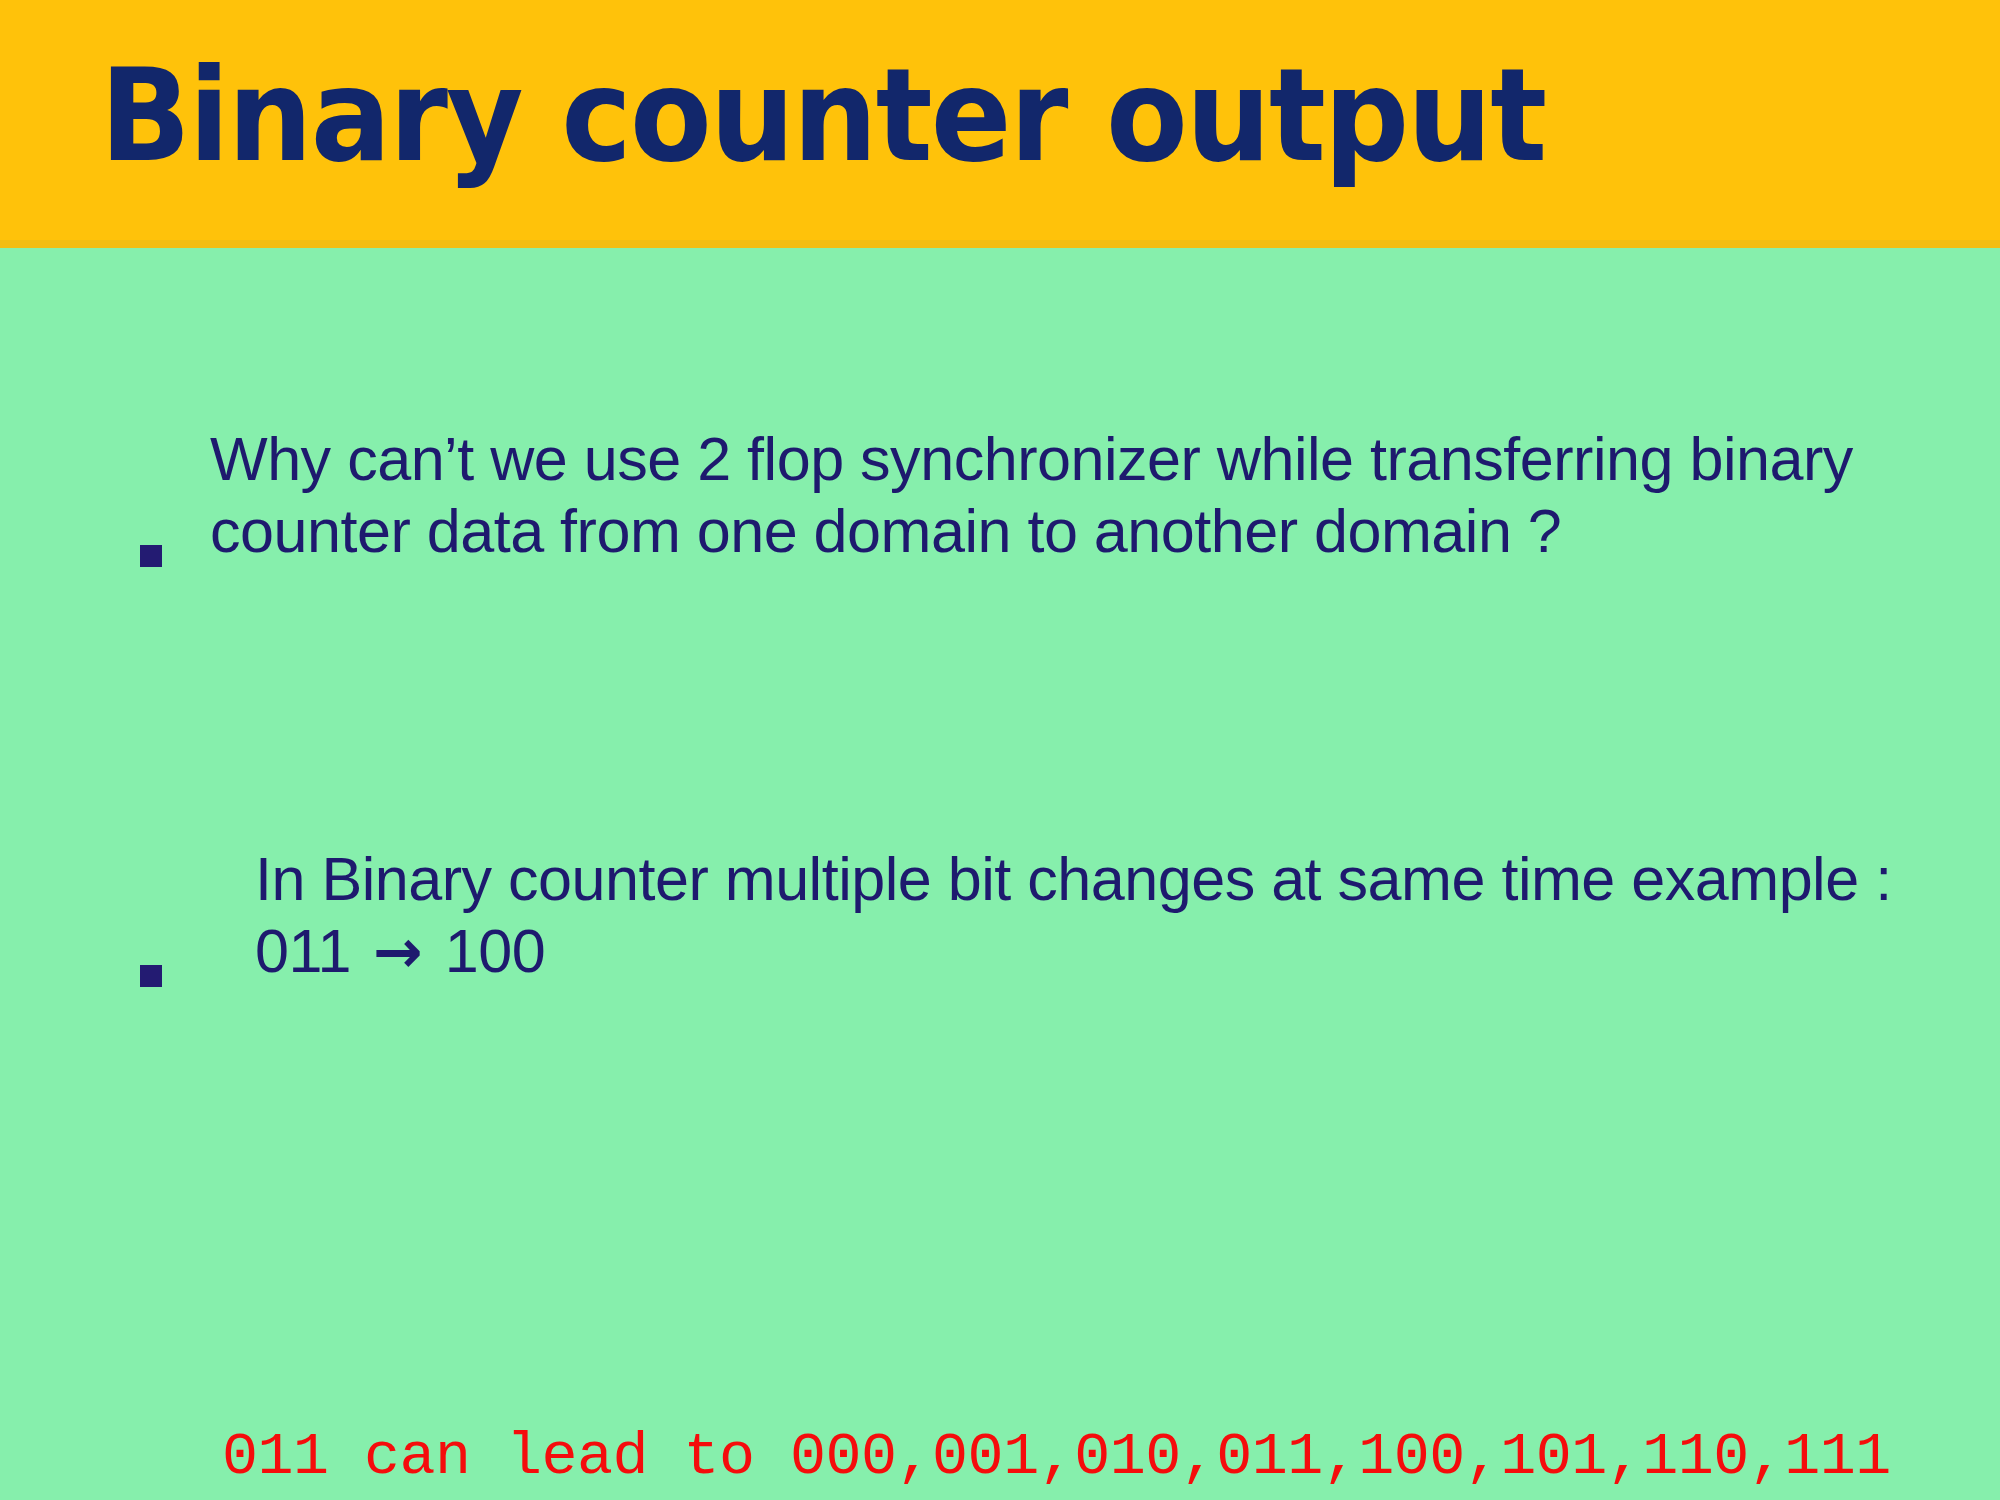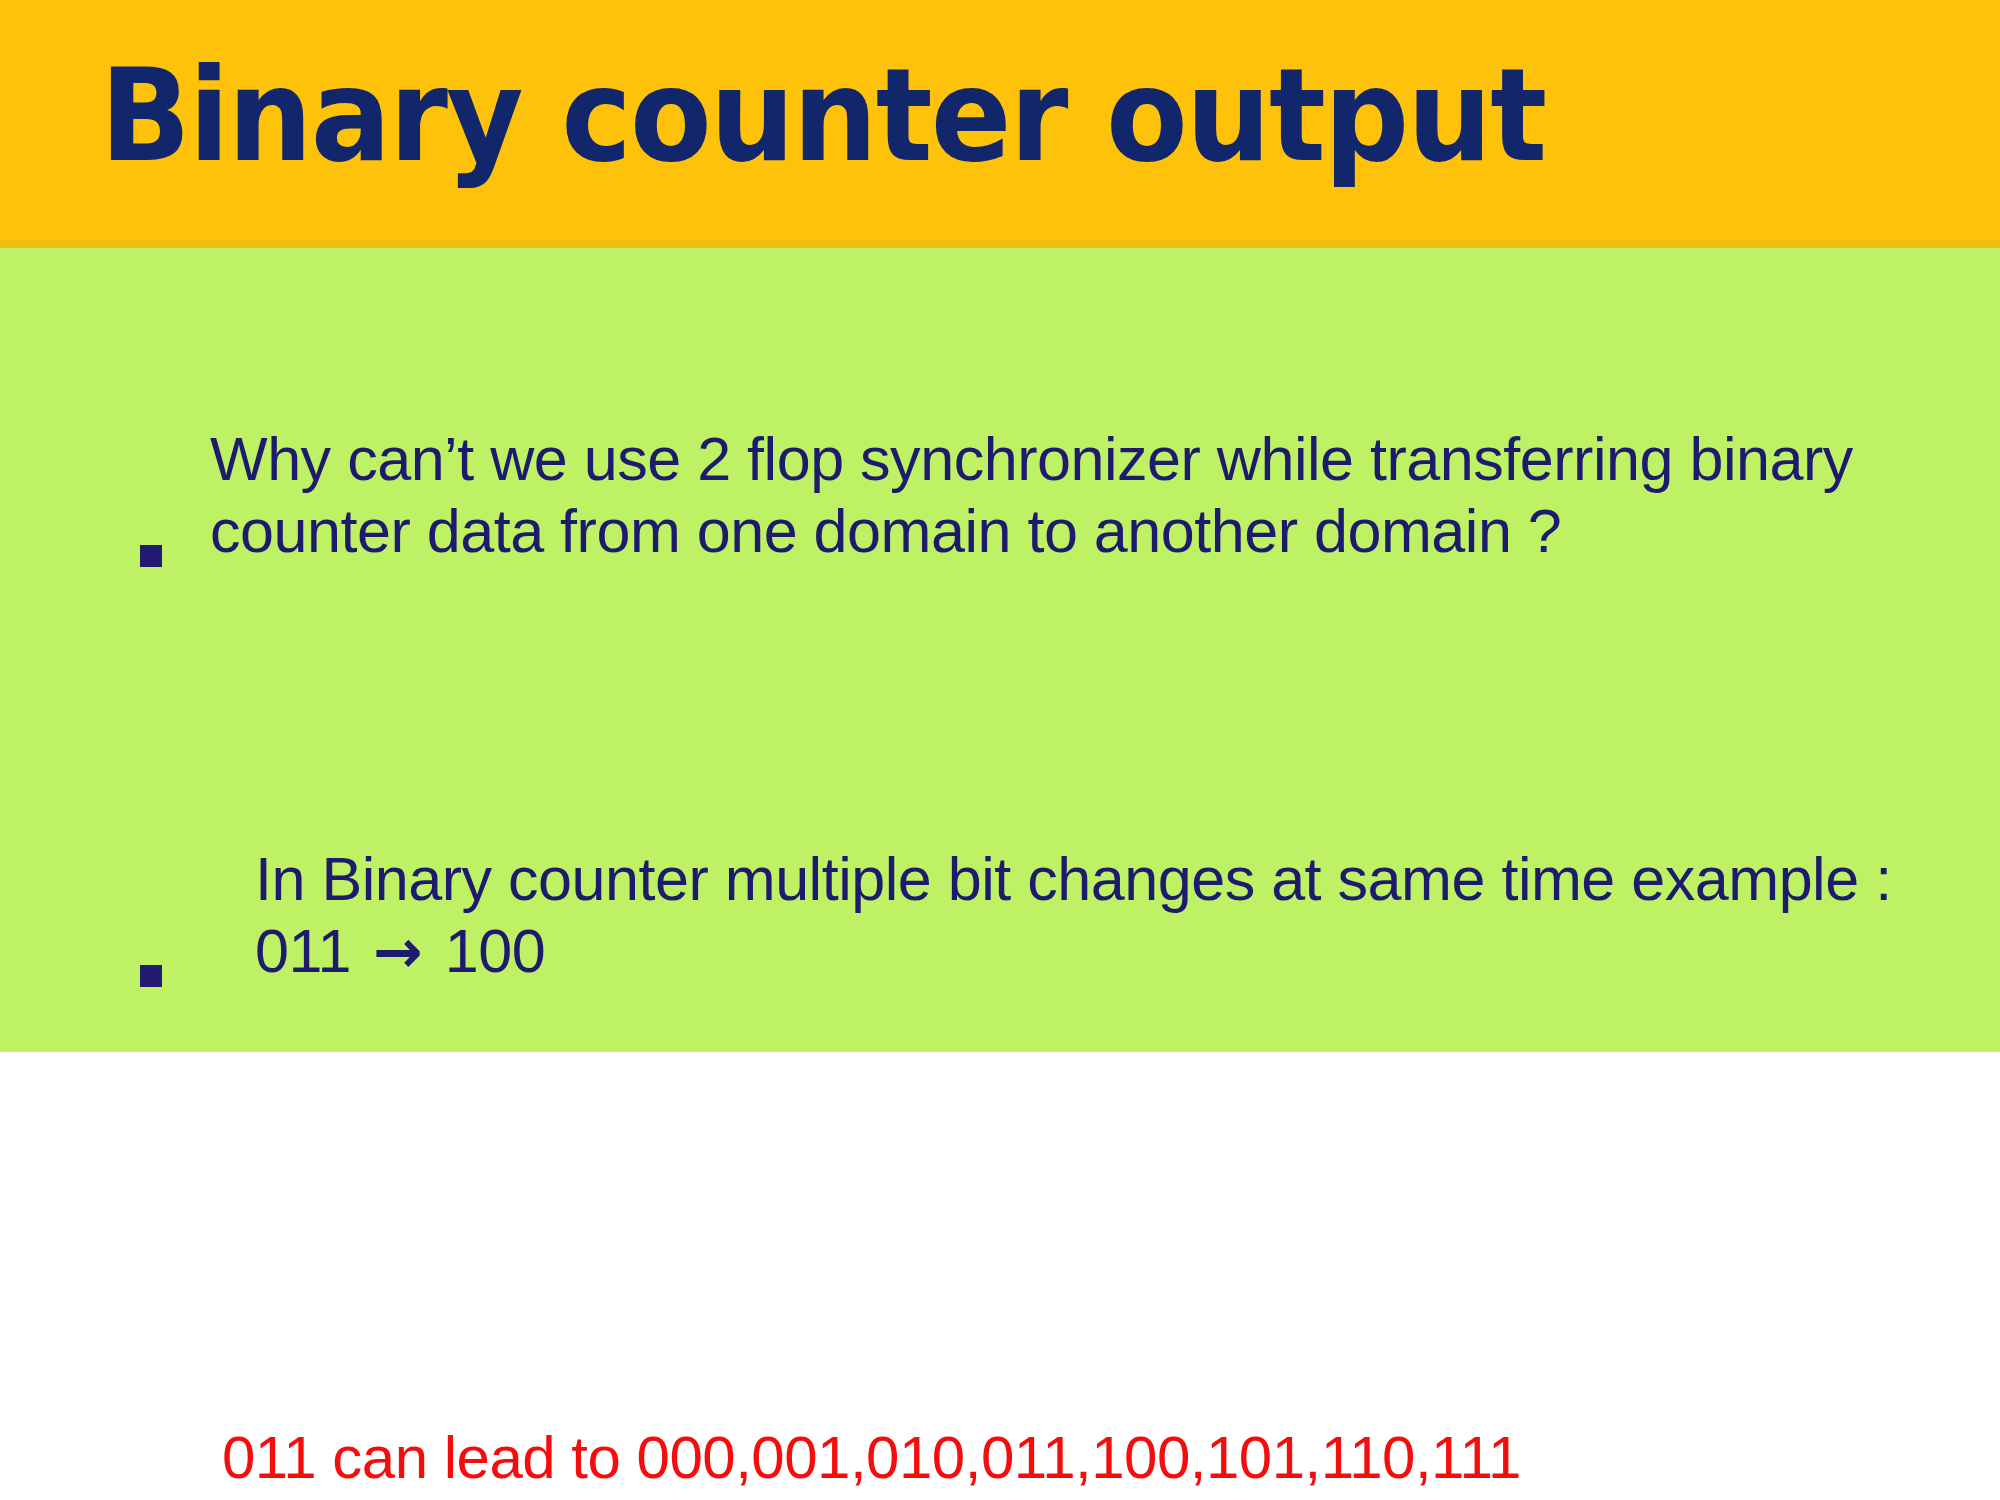--- a/index.html
+++ b/index.html
@@ -4,22 +4,22 @@
 <style>
   * { margin:0; padding:0; box-sizing:border-box; }
   html, body {
     width:2000px; height:1500px;
     background:#ffffff;
     font-family:"Liberation Sans", sans-serif;
     overflow:hidden;
   }
   .slide {
     position:relative;
-    width:2000px; height:1052px;
-    background:#bef264;
+    width:2000px; height:1500px;
+    background:#86efac;
   }
 
   
   .title-banner {
     position:absolute;
     left:0; top:0;
     width:2000px; height:248px;
     background:#FFC20A;
   }
   .title-banner-edge {
@@ -89,21 +89,21 @@
     display:inline-block;
     vertical-align:baseline;
     padding:0 6px;
   }
 
   .red-line {
     position:absolute;
     left:222px;
     top:1175px;
     color:#F50C0C;
-    font-family:Liberation Sans, sans-serif;
+    font-family:Liberation Mono, monospace;
     font-size:60px;
     line-height:1.16;
     letter-spacing:-0.5px;
     white-space:nowrap;
     text-align:right;
   }
 </style>
 </head>
 <body>
 

